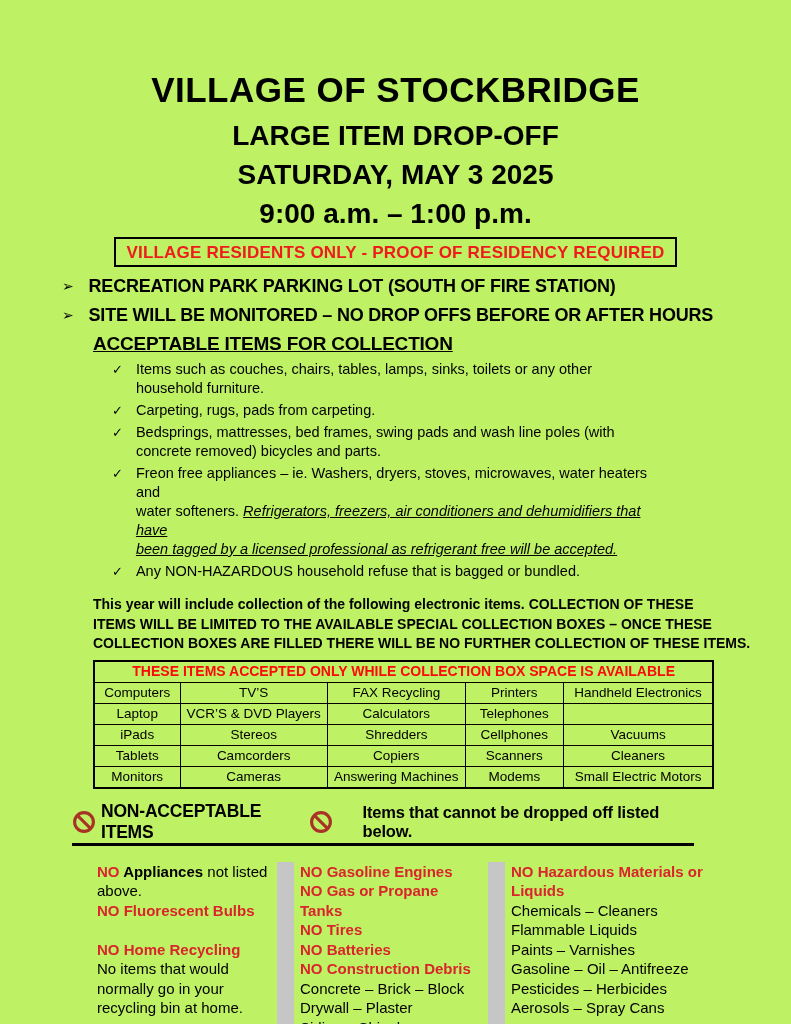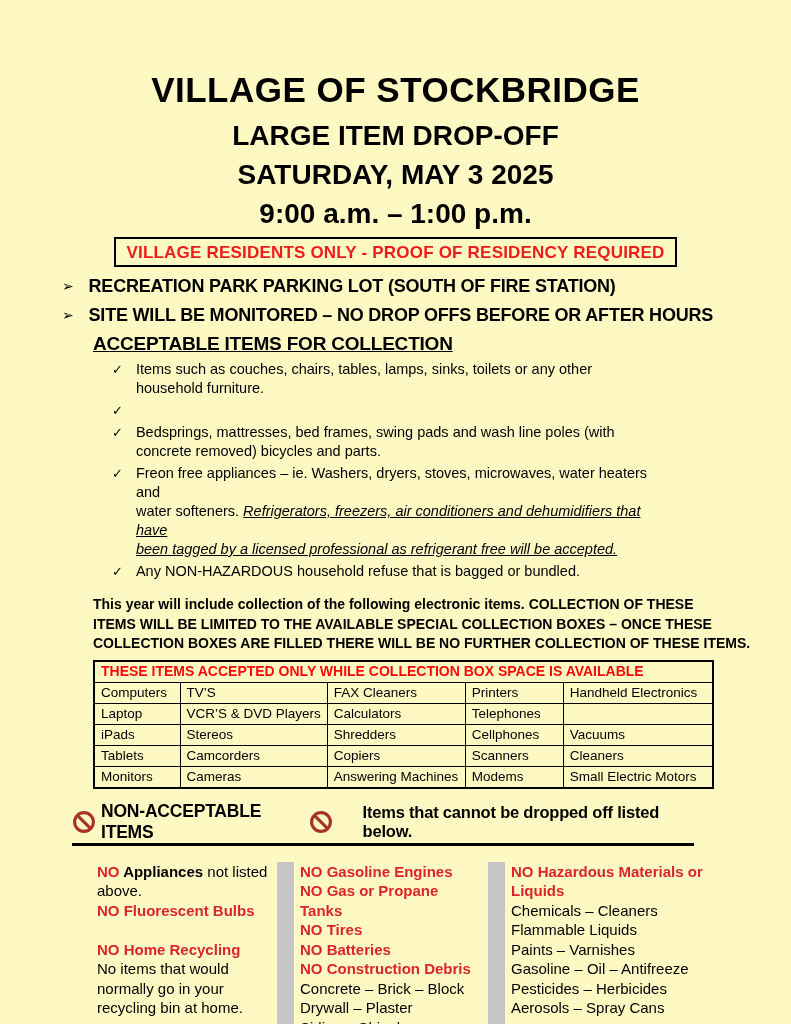--- a/index.html
+++ b/index.html
@@ -1,17 +1,17 @@
 <!DOCTYPE html>
 <html><head>
 <meta charset="utf-8">
 <style>
   html,body{margin:0;padding:0;background:#fff;}
   .page{
-    width:791px;height:1024px;background:#fef9c3;margin:0 auto;
+    width:791px;height:1024px;background:#bef264;margin:0 auto;
     font-family:"Liberation Sans",sans-serif;color:#000;
     box-sizing:border-box;padding-top:70px;overflow:hidden;position:relative;
   }
   
   .h1{font-size:35px;font-weight:bold;text-align:center;line-height:40px;margin:0 0 8px 0;letter-spacing:.5px;}
   .h2{font-size:28px;font-weight:bold;text-align:center;line-height:36px;margin:0 0 3px 0;}
   
   .banner-box{width:-moz-fit-content;width:fit-content;margin:5px auto 0;border:2px solid #000;padding:4px 10px 2px;}
   .banner-text{color:#ee1c1c;font-weight:bold;font-size:17px;letter-spacing:.2px;}
   
@@ -23,21 +23,21 @@
   .checks{list-style:none;margin:5px 0 0 112px;padding:0;font-size:14.5px;}
   .checks li{display:flex;line-height:19px;margin-bottom:3px;}
   .check{font-family:"DejaVu Sans",sans-serif;margin-right:13px;font-size:13px;}
   .txt{max-width:530px;display:block;}
   .block{display:block;}
   .u{}
   .iu{font-style:italic;text-decoration:underline;}
   
   .electro{margin:14px 0 0 93px;font-size:14px;font-weight:bold;line-height:19.5px;}
   .etable{border-collapse:collapse;margin:6px 0 0 93px;border:2px solid #000;table-layout:fixed;}
-  .etable td{border:1.5px solid #000;font-size:13.5px;padding:1px 6px 2px;height:17px;overflow:hidden;white-space:nowrap;}
+  .etable td{border:1.5px solid #000;font-size:13.5px;padding:1px 6px 2px;height:17px;overflow:hidden;white-space:nowrap;text-align:center;}
   .etable .tbanner td{color:#fa0a0a;font-weight:bold;font-size:14px;}
   .c0{width:86px;}.c1{width:142px;}.c2{width:138px;}.c3{width:98px;}.c4{width:150px;}
   
   .na-head{display:flex;align-items:center;margin:12px 0 0 72px;width:622px;border-bottom:3px solid #000;padding-bottom:0;}
   .noentry{width:24px;height:24px;flex:0 0 auto;}
   .na-title{font-size:17.5px;font-weight:bold;margin:0 2px 0 5px;letter-spacing:-.2px;}
   .na-sub{font-size:16.5px;font-weight:bold;margin-left:30px;letter-spacing:-.2px;}
   .cols{display:flex;align-items:stretch;margin:16px 0 0 97px;}
   .colA{width:176px;font-size:15px;line-height:19.5px;}
   .colB{width:184px;font-size:15px;line-height:19.5px;}
@@ -76,20 +76,21 @@
   <ul class="checks">
     <li>
       <span class="check">✓</span>
       <span class="txt">
         <span class="block">Items such as couches, chairs, tables, lamps, sinks, toilets or any other</span>
         <span class="block">household furniture.</span>
       </span>
     </li>
     <li>
       <span class="check">✓</span>
+      <span class="txt">Carpeting, rugs, pads from carpeting.</span>
     </li>
     <li>
       <span class="check">✓</span>
       <span class="txt">
         <span class="block">Bedsprings, mattresses, bed frames, swing pads and wash line poles (with</span>
         <span class="block">concrete removed) bicycles and parts.</span>
       </span>
     </li>
     <li>
       <span class="check">✓</span>
@@ -119,21 +120,21 @@
         <col class="c3">
         <col class="c4">
       </colgroup>
     <tbody>
       <tr class="tbanner">
         <td colspan="5">THESE ITEMS ACCEPTED ONLY WHILE COLLECTION BOX SPACE IS AVAILABLE</td>
       </tr>
       <tr>
         <td>Computers</td>
         <td>TV’S</td>
-        <td>FAX Cleaners</td>
+        <td>FAX Recycling</td>
         <td>Printers</td>
         <td>Handheld Electronics</td>
       </tr>
       <tr>
         <td>Laptop</td>
         <td>VCR’S &amp; DVD Players</td>
         <td>Calculators</td>
         <td>Telephones</td>
         <td></td>
       </tr>

